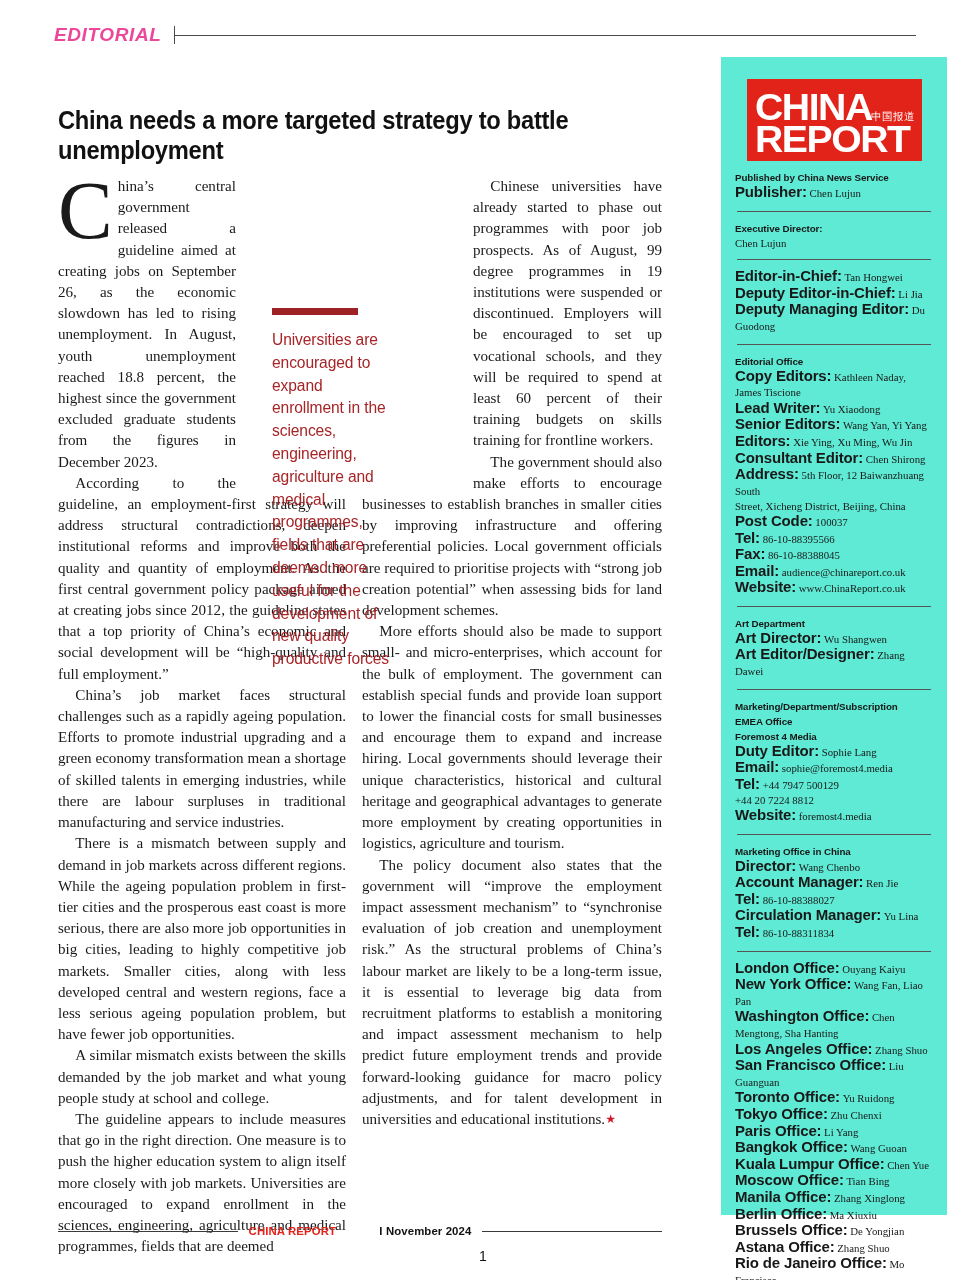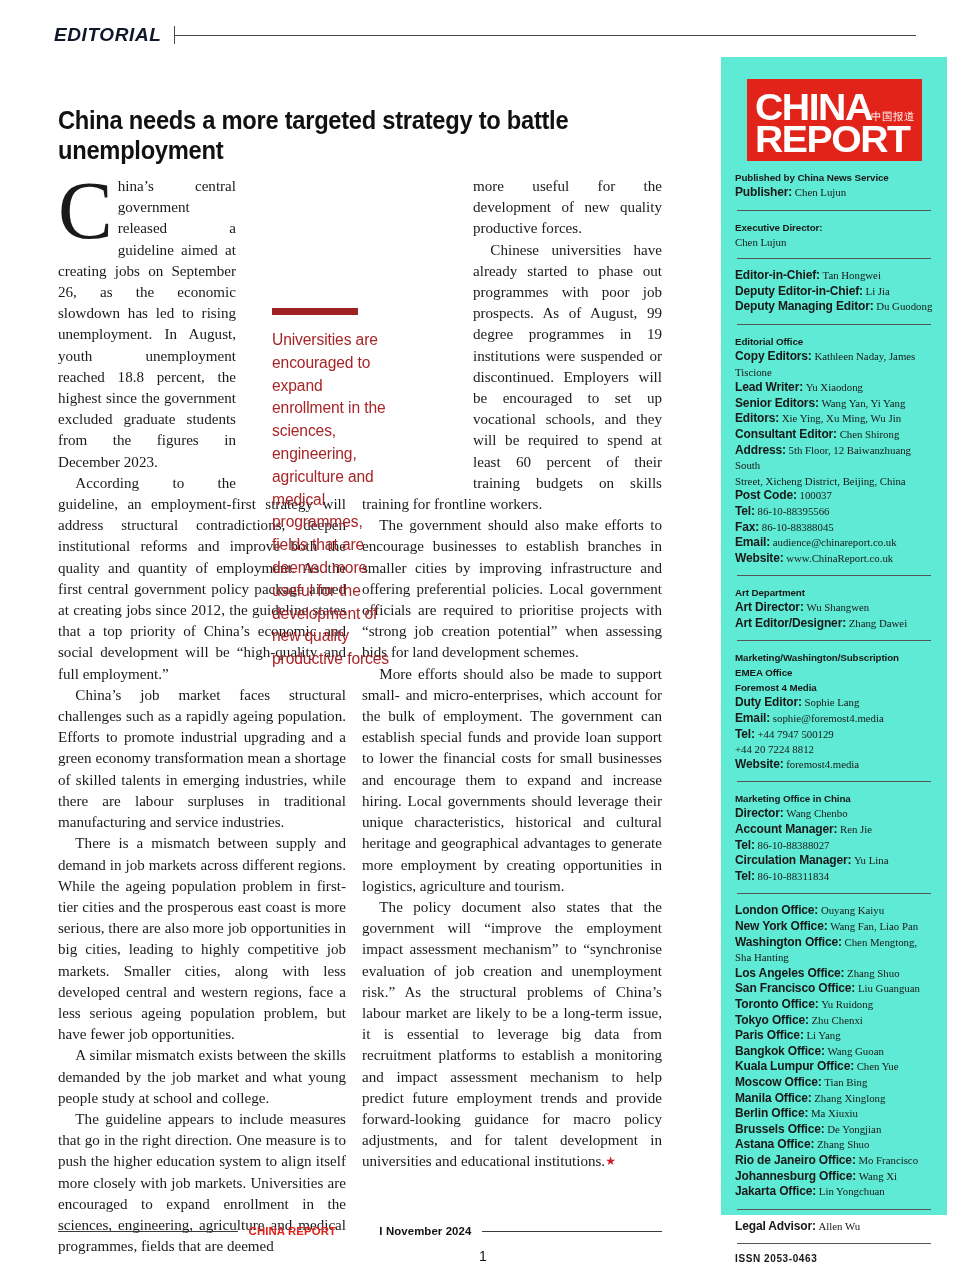--- a/index.html
+++ b/index.html
@@ -30,21 +30,21 @@
     height: 26px;
     display: flex;
     align-items: center;
   }
   .kicker {
     font-family: "Liberation Sans", sans-serif;
     font-weight: bold;
     font-style: italic;
     font-size: 19px;
     letter-spacing: 0.6px;
-    color: #0f172a;
+    color: #ec4899;
     white-space: nowrap;
     text-align: center;
   }
   .kicker-rule-wrap {
     flex: 1;
     position: relative;
     height: 18px;
     margin-left: 13px;
   }
   .kicker-rule-tick {
@@ -202,21 +202,21 @@
     width: 198px;
   }
   .mh-line {
     font-size: 10.6px;
     line-height: 14.6px;
     color: #181818;
   }
   .mh-line .lbl {
     font-family: "Liberation Sans", sans-serif;
     font-weight: bold;
-    font-size: 12px;
+    font-size: 15px;
     letter-spacing: -0.15px;
   }
   .mh-line .val {
     font-family: "Liberation Serif", serif;
     font-size: 10.8px;
   }
   .mh-head {
     font-family: "Liberation Sans", sans-serif;
     font-weight: bold;
     font-size: 9.8px;
@@ -299,21 +299,20 @@
     <p class="first dropcap">China’s central government released a guideline aimed at creating jobs on September 26, as the economic slowdown has led to rising unemployment. In August, youth unemployment reached 18.8 percent, the highest since the government excluded graduate students from the figures in December 2023.</p>
     <p>According to the guideline, an employment-first strategy will address structural contradictions, deepen institutional reforms and improve both the quality and quantity of employment. As the first central government policy package aimed at creating jobs since 2012, the guideline states that a top priority of China’s economic and social development will be “high-quality and full employment.”</p>
     <p>China’s job market faces structural challenges such as a rapidly ageing population. Efforts to promote industrial upgrading and a green economy transformation mean a shortage of skilled talents in emerging industries, while there are labour surpluses in traditional manufacturing and service industries.</p>
     <p>There is a mismatch between supply and demand in job markets across different regions. While the ageing population problem in first-tier cities and the prosperous east coast is more serious, there are also more job opportunities in big cities, leading to highly competitive job markets. Smaller cities, along with less developed central and western regions, face a less serious ageing population problem, but have fewer job opportunities.</p>
     <p>A similar mismatch exists between the skills demanded by the job market and what young people study at school and college.</p>
     <p>The guideline appears to include measures that go in the right direction. One measure is to push the higher education system to align itself more closely with job markets. Universities are encouraged to expand enrollment in the sciences, engineering, agriculture and medical programmes, fields that are deemed</p>
   </div>
 
   <div class="col col-right">
     <div class="wrap-right"></div>
-    <p class="first">more useful for the development of new quality productive forces.</p>
     <p>Chinese universities have already started to phase out programmes with poor job prospects. As of August, 99 degree programmes in 19 institutions were suspended or discontinued. Employers will be encouraged to set up vocational schools, and they will be required to spend at least 60 percent of their training budgets on skills training for frontline workers.</p>
     <p>The government should also make efforts to encourage businesses to establish branches in smaller cities by improving infrastructure and offering preferential policies. Local government officials are required to prioritise projects with “strong job creation potential” when assessing bids for land development schemes.</p>
     <p>More efforts should also be made to support small- and micro-enterprises, which account for the bulk of employment. The government can establish special funds and provide loan support to lower the financial costs for small businesses and encourage them to expand and increase hiring. Local governments should leverage their unique characteristics, historical and cultural heritage and geographical advantages to generate more employment by creating opportunities in logistics, agriculture and tourism.</p>
     <p><span>The policy document also states that the government will “improve the employment impact assessment mechanism” to “synchronise evaluation of job creation and unemployment risk.” As the structural problems of China’s labour market are likely to be a long-term issue, it is essential to leverage big data from recruitment platforms to establish a monitoring and impact assessment mechanism to help predict future employment trends and provide forward-looking guidance for macro policy adjustments, and for talent development in universities and educational institutions.</span><span class="endmark">★</span></p>
   </div>
 
   <div class="pullquote">
     <div class="pq-rule"></div>
     <div class="pq-text">Universities are encouraged to expand enrollment in the sciences, engineering, agriculture and medical programmes, fields that are deemed more useful for the development of new quality productive forces</div>
   </div>
@@ -409,21 +408,21 @@
         <span class="lbl">Art Director:</span>
         <span class="val">Wu Shangwen</span>
       </div>
       <div class="mh-line">
         <span class="lbl">Art Editor/Designer:</span>
         <span class="val">Zhang Dawei</span>
       </div>
 
       <div class="mh-sep"></div>
 
-      <div class="mh-head">Marketing/Washington/Subscription</div>
+      <div class="mh-head">Marketing/Department/Subscription</div>
       <div class="mh-head">EMEA Office</div>
       <div class="mh-head">Foremost 4 Media</div>
       <div class="mh-line">
         <span class="lbl">Duty Editor:</span>
         <span class="val">Sophie Lang</span>
       </div>
       <div class="mh-line">
         <span class="lbl">Email:</span>
         <span class="val">sophie@foremost4.media</span>
       </div>

